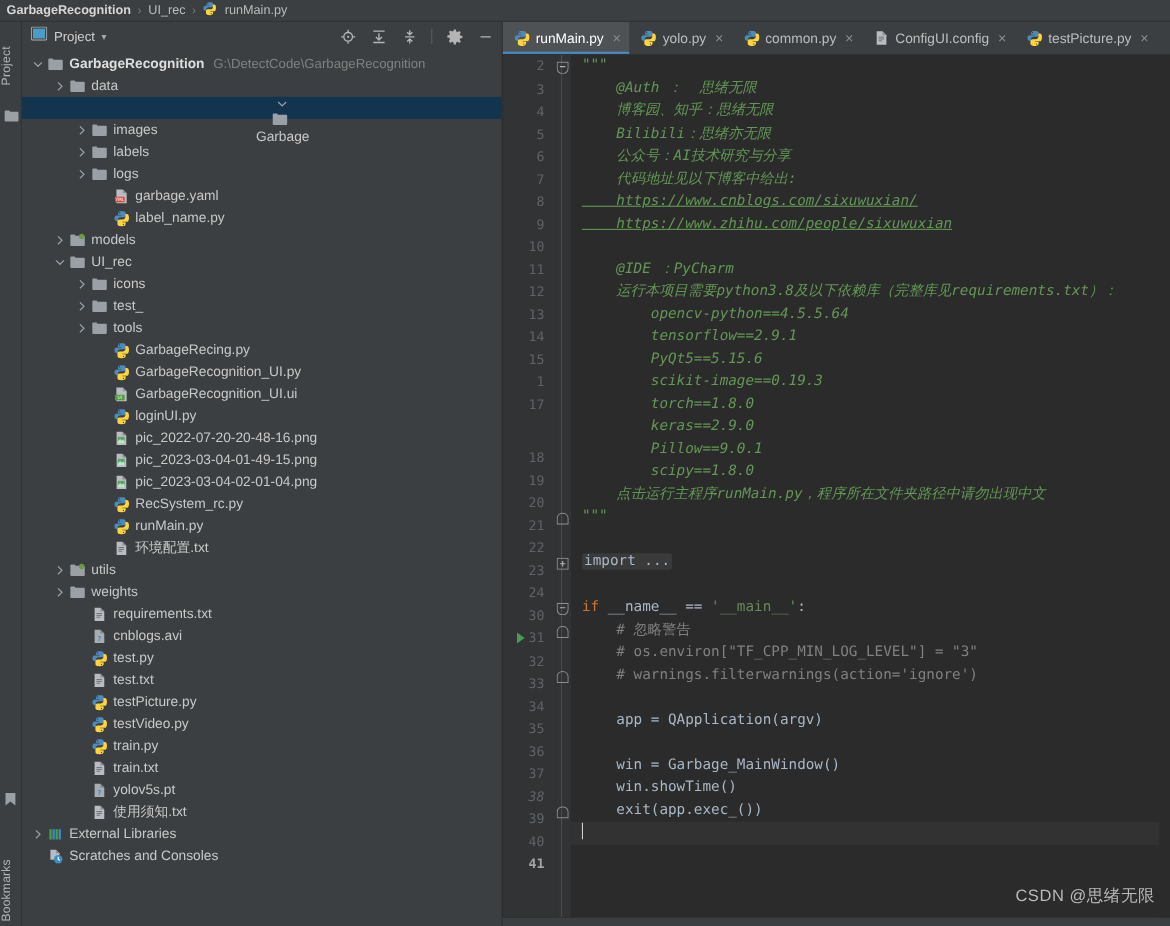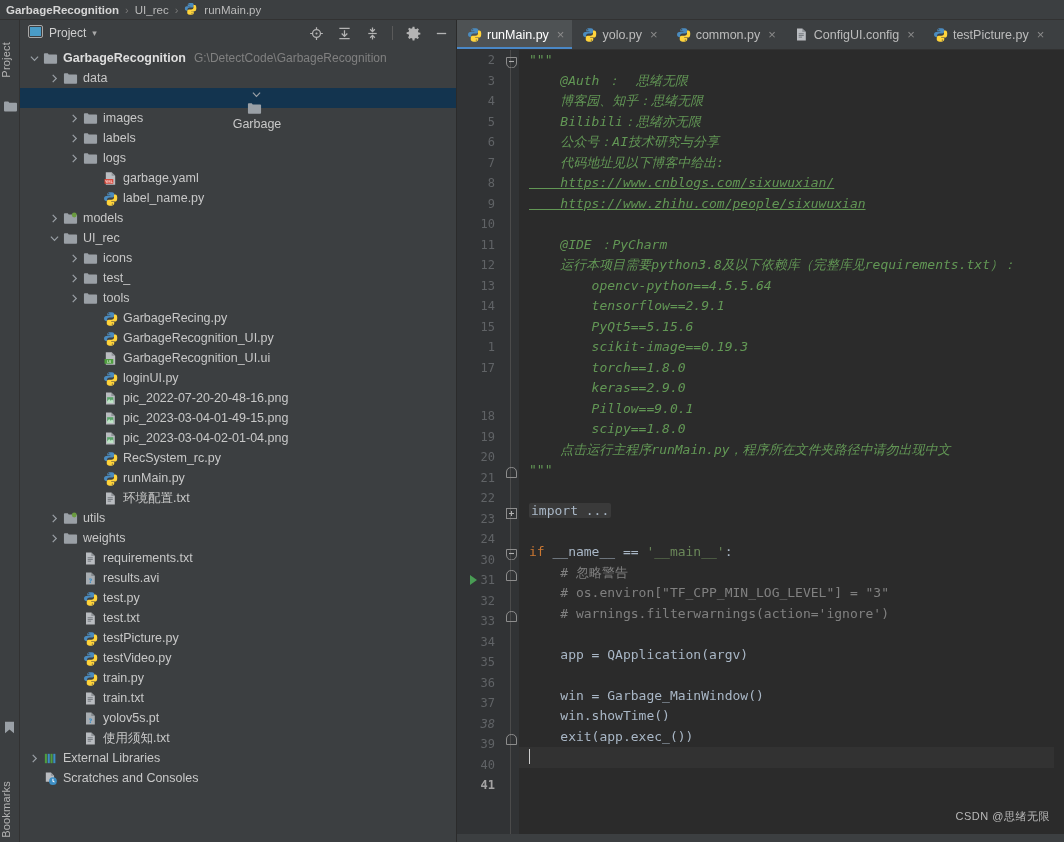--- a/index.html
+++ b/index.html
@@ -116,21 +116,21 @@
   .cmt { color: #808080; }
   .fold-lbl { background: #3a3a3a; color: #a9b7c6; padding: 0 2px; border-radius: 2px; }
 
   .vline { position: absolute; top: 0; bottom: 0; left: 5px; width: 1px; background: #4b4b4b; }
   .fmark { position: absolute; left: 1px; width: 11px; height: 11px; }
 
   .caret { display: inline-block; width: 1px; height: 15px; background: #cdcdcd; vertical-align: -3px; }
 
   .watermark {
     position: absolute; right: 14px; bottom: 10px;
-    font-size: 11px; color: #b9b9b9; letter-spacing: .5px;
+    font-size: 15px; color: #b9b9b9; letter-spacing: .5px;
   }
   .botbar { height: 8px; flex: 0 0 8px; background: #3c3f41; }
   .vscroll { position: absolute; right: 0; top: 0; width: 10px; bottom: 0; background: #2b2b2b; }
 </style>
 </head>
 <body>
 
 <div id="app">
 
   <div class="breadcrumb">
@@ -527,21 +527,21 @@
           </div>
           <div class="row" style="padding-left: 48px;">
             <span class="arrow"></span>
             <span class="ico">
               <svg width="15" height="15" viewBox="0 0 16 16">
                 <path d="M3.2 1.5h5.6L12.6 5.3v9.2H3.2z" fill="#a8adb2"></path>
                 <path d="M8.8 1.5l3.8 3.8H8.8z" fill="#82878b"></path>
                 <text x="8" y="12.3" font-size="6.5" fill="#3c8ec4" text-anchor="middle" font-family="DejaVu Sans" font-weight="bold">?</text>
               </svg>
             </span>
-            <span class="lbl">results.avi</span>
+            <span class="lbl">cnblogs.avi</span>
           </div>
           <div class="row" style="padding-left: 48px;">
             <span class="arrow"></span>
             <span class="ico">
               <svg width="15" height="15" viewBox="0 0 16 16">
                 <path d="M7.8 1.2c-2 0-3.2.6-3.2 2v1.6h3.3v.5H3.4c-1.4 0-2.3 1-2.3 2.7s.8 2.7 2.2 2.7h1.1V9.2c0-1.4 1.2-2.3 2.6-2.3h3c1.1 0 2-.8 2-2V3.2c0-1.2-1-2-2.3-2H7.8zm-1.7 1c.35 0 .63.3.63.66a.64.64 0 0 1-.63.64.64.64 0 0 1-.64-.64c0-.37.28-.66.64-.66z" fill="#4b8bbe"></path>
                 <path d="M11.7 5.3v1.5c0 1.5-1.3 2.4-2.7 2.4h-3c-1.1 0-2 .9-2 2v2.2c0 1.1 1 1.8 2 2.1 1.3.4 2.5.5 4 0 1-.3 2-.9 2-2.1v-1.6H8.7v-.5h4.5c1 0 1.5-.8 1.8-2 .3-1.3.3-2.5 0-3.6-.2-1.1-.8-1.9-1.8-1.9h-1.5zm-1.8 8c.35 0 .64.3.64.65s-.3.65-.64.65a.65.65 0 0 1-.64-.65c0-.36.29-.65.64-.65z" fill="#ffd43b"></path>
               </svg>
             </span>
             <span class="lbl">test.py</span>

